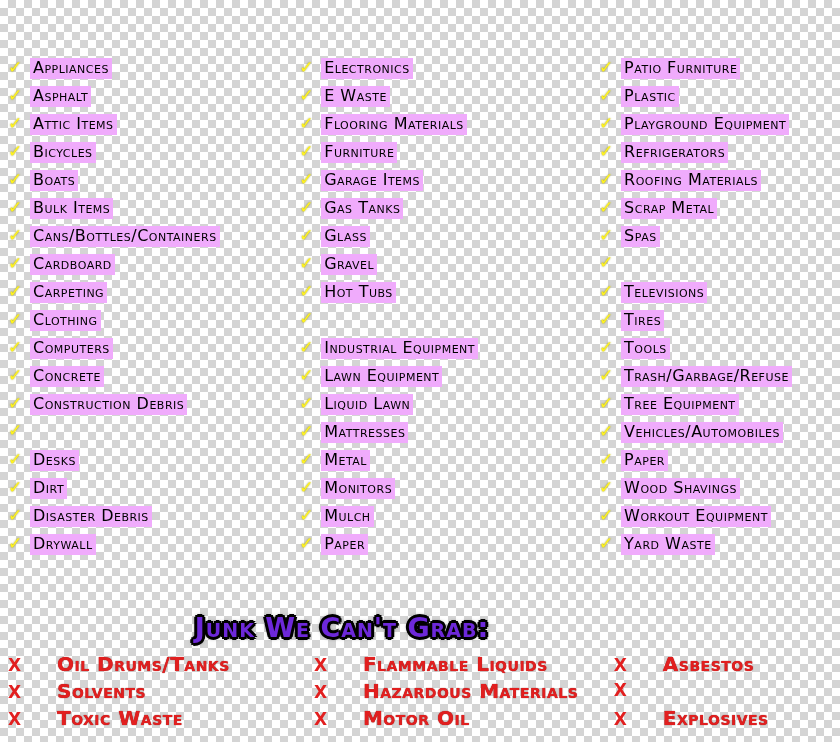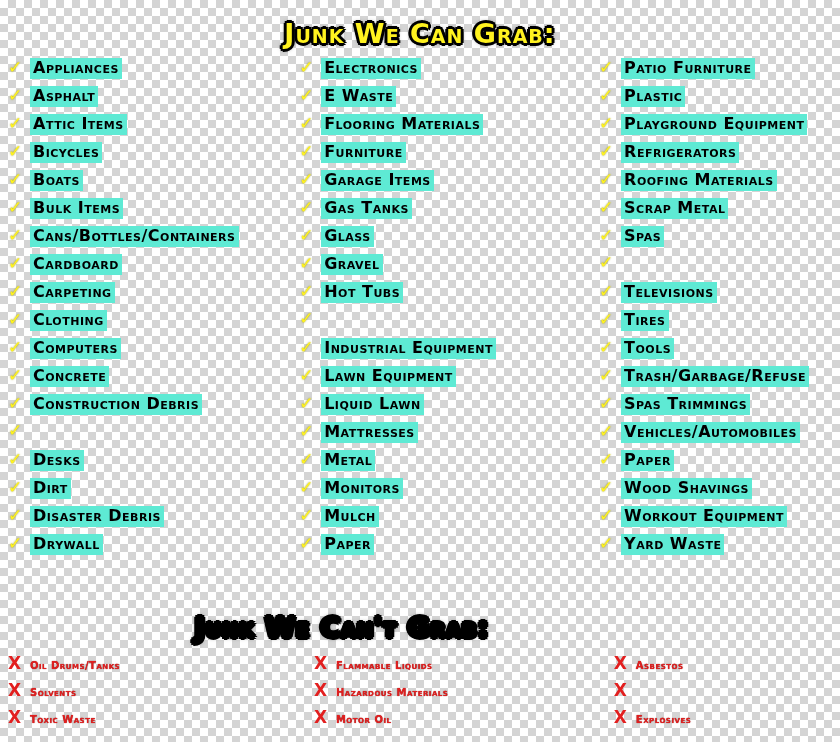--- a/index.html
+++ b/index.html
@@ -42,21 +42,21 @@
     text-shadow:
       -2px -2px 0 #000, 2px -2px 0 #000, -2px 2px 0 #000, 2px 2px 0 #000,
       -3px 0 0 #000, 3px 0 0 #000, 0 -3px 0 #000, 0 3px 0 #000,
       0 0 5px #000;
     position: absolute;
     top: 2px;
     left: 0;
     width: 840px;
   }
   .title-red {
-    color: #000000;
+    color: #6d28d9;
     text-shadow:
       -2px -2px 0 #000, 2px -2px 0 #000, -2px 2px 0 #000, 2px 2px 0 #000,
       -3px 0 0 #000, 3px 0 0 #000, 0 -3px 0 #000, 0 3px 0 #000,
       0 0 5px #000;
     position: absolute;
     top: 596px;
     left: 0;
     width: 684px;
   }
 
@@ -86,25 +86,25 @@
     width: 22px;
     flex: 0 0 22px;
     color: #fff21f;
     font-size: 17px;
     font-weight: bold;
     line-height: 1;
     text-shadow: 0 0 2px #8a8a00;
   }
   .lbl {
     display: inline-block;
-    background: #5eead4;
+    background: #f0abfc;
     color: #000000;
     font-family: "DejaVu Sans", sans-serif;
     font-variant: small-caps;
-    font-weight: bold;
+    font-weight: normal;
     font-size: 16px;
     letter-spacing: 0.5px;
     line-height: 18px;
     padding: 1px 3px 2px 3px;
   }
 
   
   .cols-no {
     position: absolute;
     top: 655px;
@@ -130,32 +130,32 @@
     font-size: 17px;
     font-weight: bold;
     line-height: 1;
   }
   .lbl-red {
     display: inline-block;
     color: #e21f1f;
     font-family: "DejaVu Sans", sans-serif;
     font-variant: small-caps;
     font-weight: bold;
-    font-size: 10px;
+    font-size: 20px;
     letter-spacing: 0.5px;
     line-height: 18px;
     text-shadow: 0 0 1px #7a0000;
+    margin-left: 27px;
   }
 </style>
 </head>
 <body>
 
 <div class="page">
 
-  <h1 class="title title-yellow">Junk We Can Grab:</h1>
 
   <div class="cols">
     <div class="col col-1">
       <div class="row">
           <span class="mark">✓</span>
           <span class="lbl">Appliances</span>
         </div>
       <div class="row">
           <span class="mark">✓</span>
           <span class="lbl">Asphalt</span>
@@ -342,21 +342,21 @@
       <div class="row">
           <span class="mark">✓</span>
           <span class="lbl">Tools</span>
         </div>
       <div class="row">
           <span class="mark">✓</span>
           <span class="lbl">Trash/Garbage/Refuse</span>
         </div>
       <div class="row">
           <span class="mark">✓</span>
-          <span class="lbl">Spas Trimmings</span>
+          <span class="lbl">Tree Equipment</span>
         </div>
       <div class="row">
           <span class="mark">✓</span>
           <span class="lbl">Vehicles/Automobiles</span>
         </div>
       <div class="row">
           <span class="mark">✓</span>
           <span class="lbl">Paper</span>
         </div>
       <div class="row">

